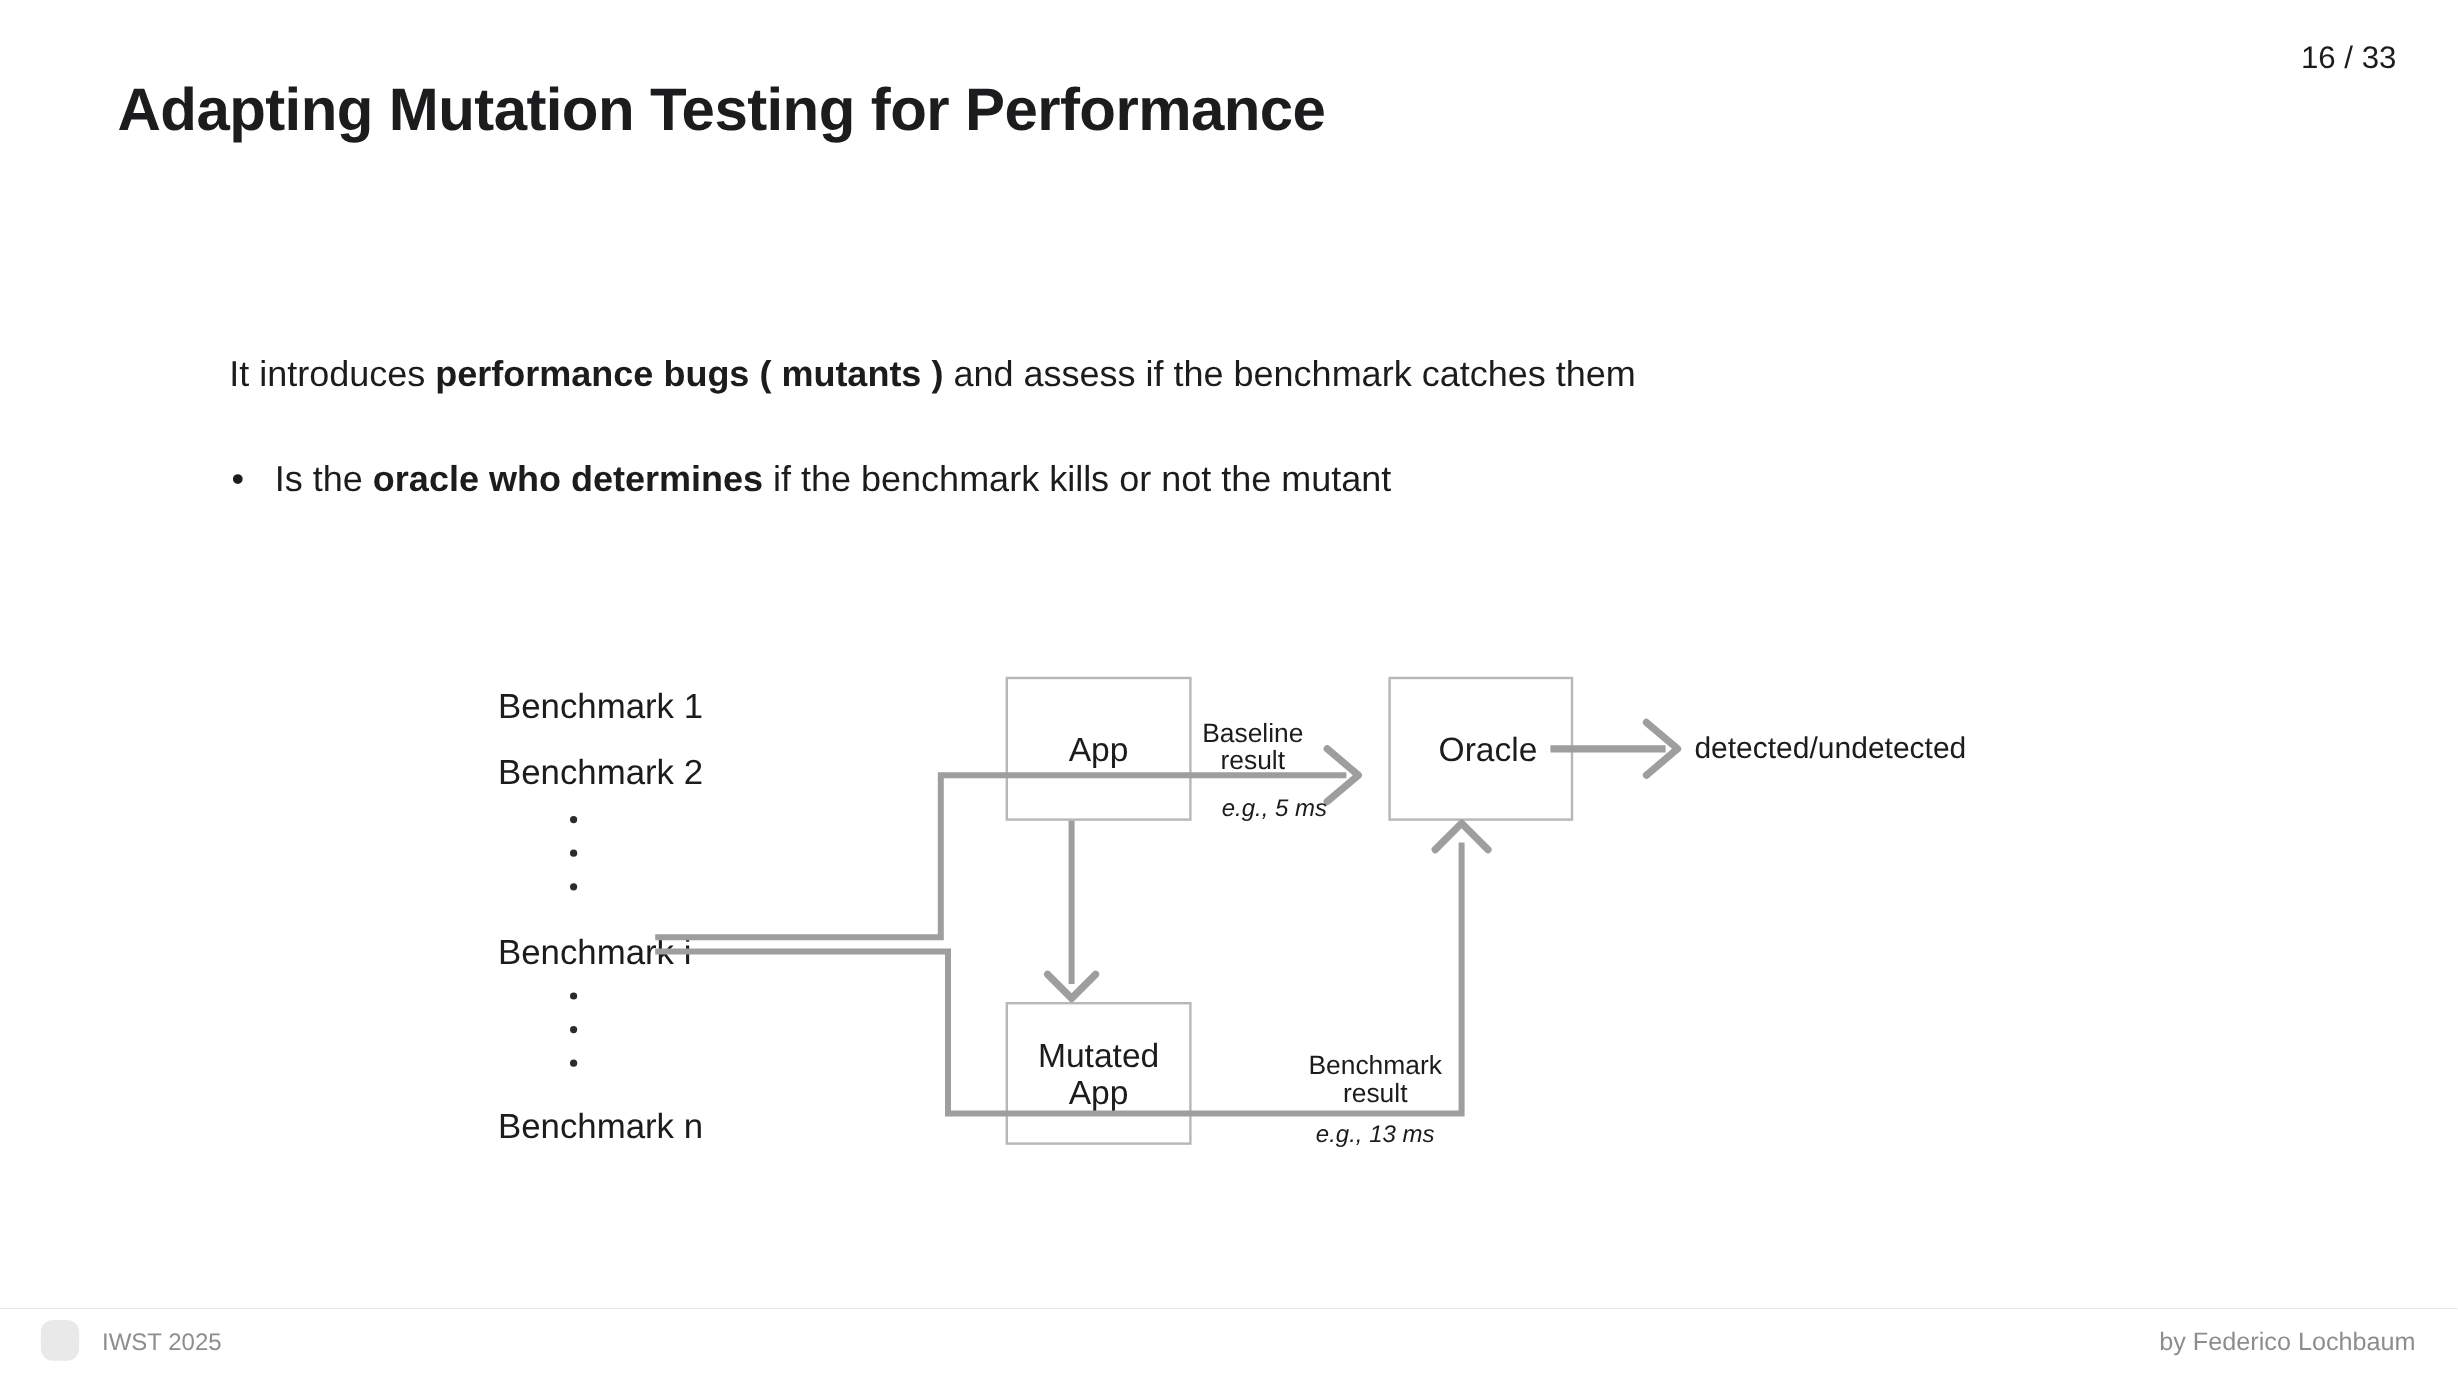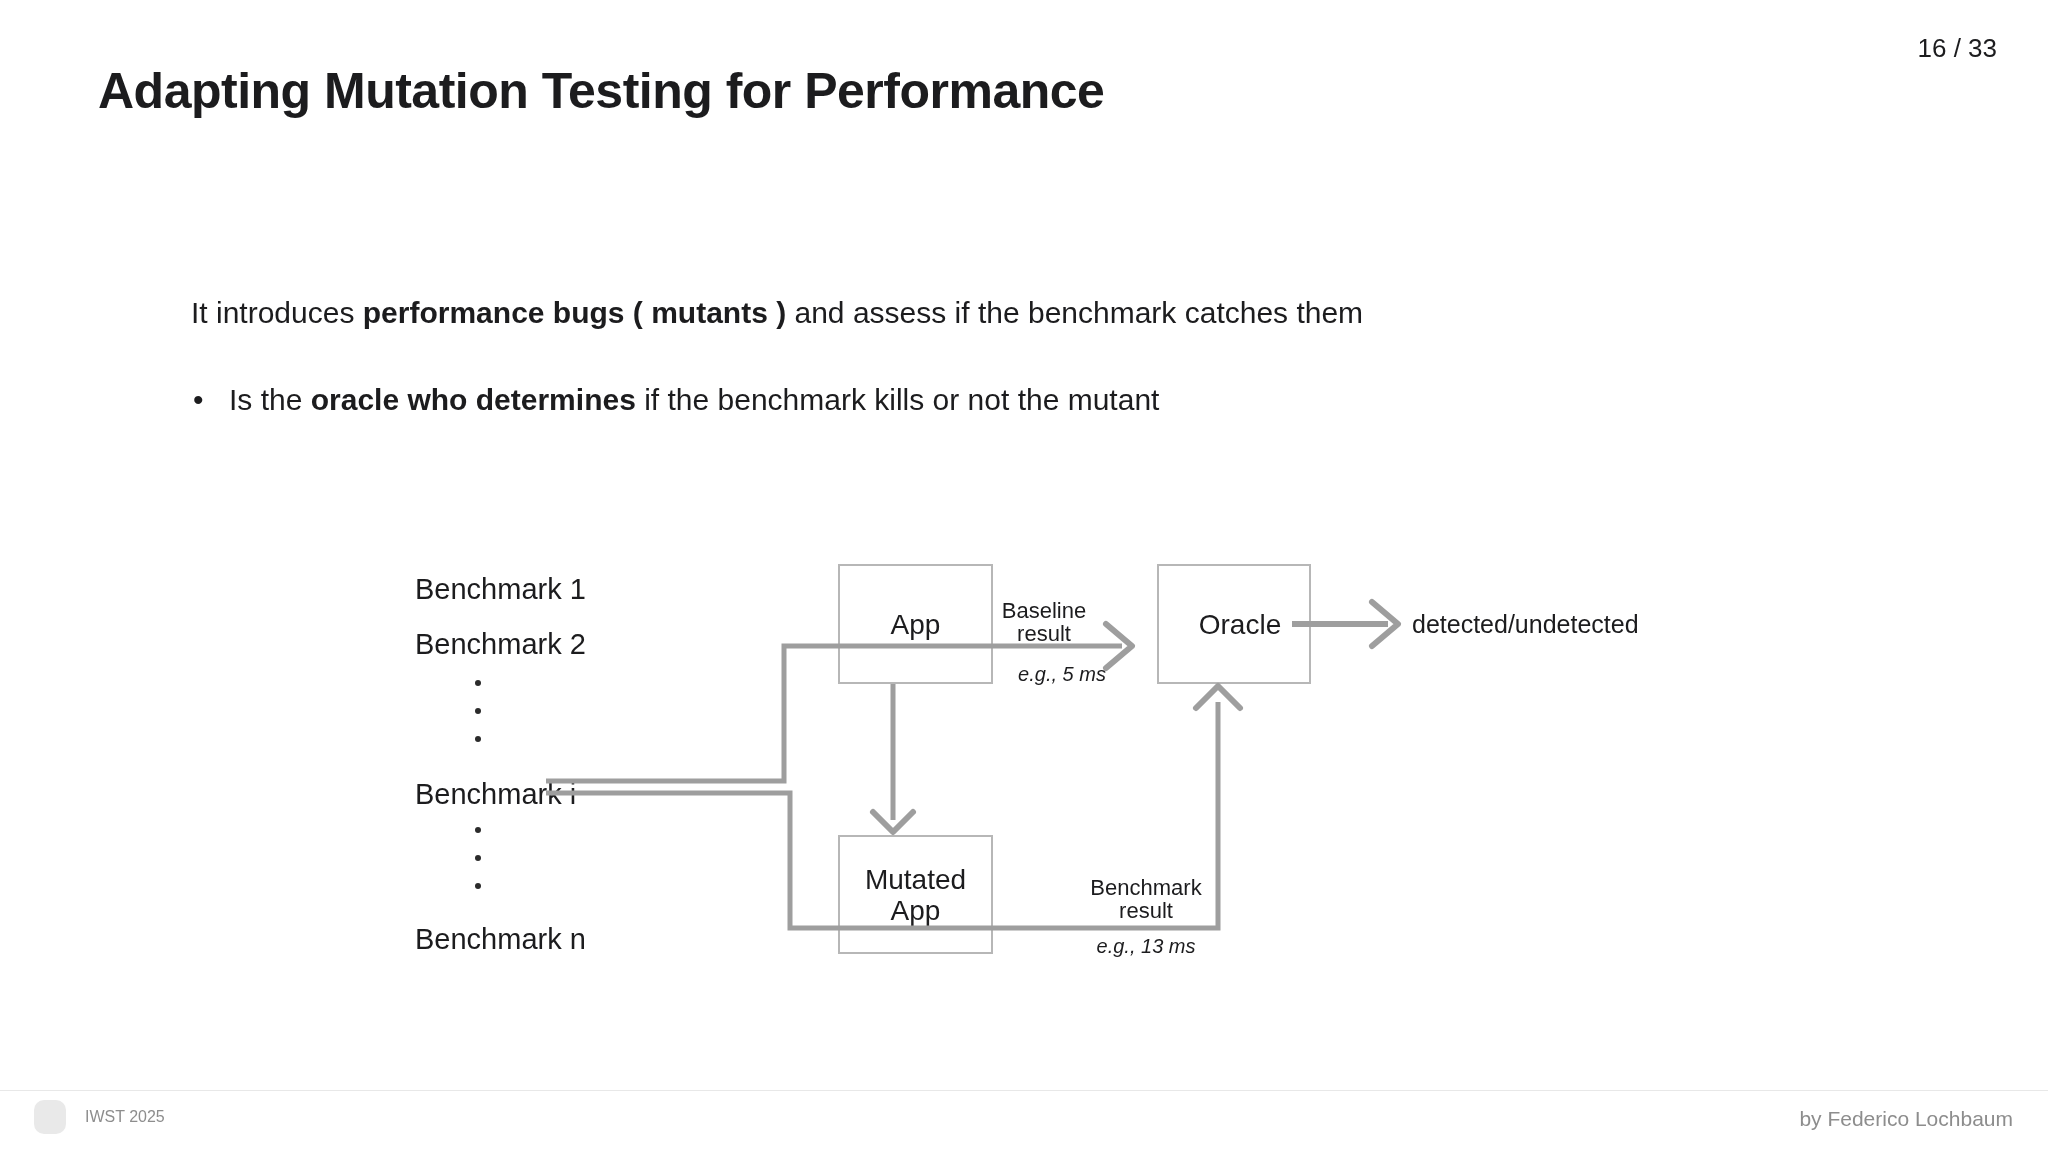--- a/index.html
+++ b/index.html
@@ -93,21 +93,21 @@
   .footer-divider {
     position: absolute; left: 0; top: 1090px; width: 2048px; height: 1px;
     background: var(--divider-color);
   }
   .footer-logo {
     position: absolute; left: 34px; top: 1100px; width: 32px; height: 34px;
     border-radius: 10px; background: var(--logo-bg-color);
   }
   .footer-conference {
     position: absolute; left: 85px; top: 1108px;
-    font-size: 16px; color: var(--muted-color); white-space: nowrap;
+    font-size: 20px; color: var(--muted-color); white-space: nowrap;
   }
   .footer-author {
     position: absolute; right: 35px; top: 1107px;
     font-size: 21px; color: var(--muted-color); white-space: nowrap;
   }
 </style>
 </head>
 <body>
 
 <div class="slide">

